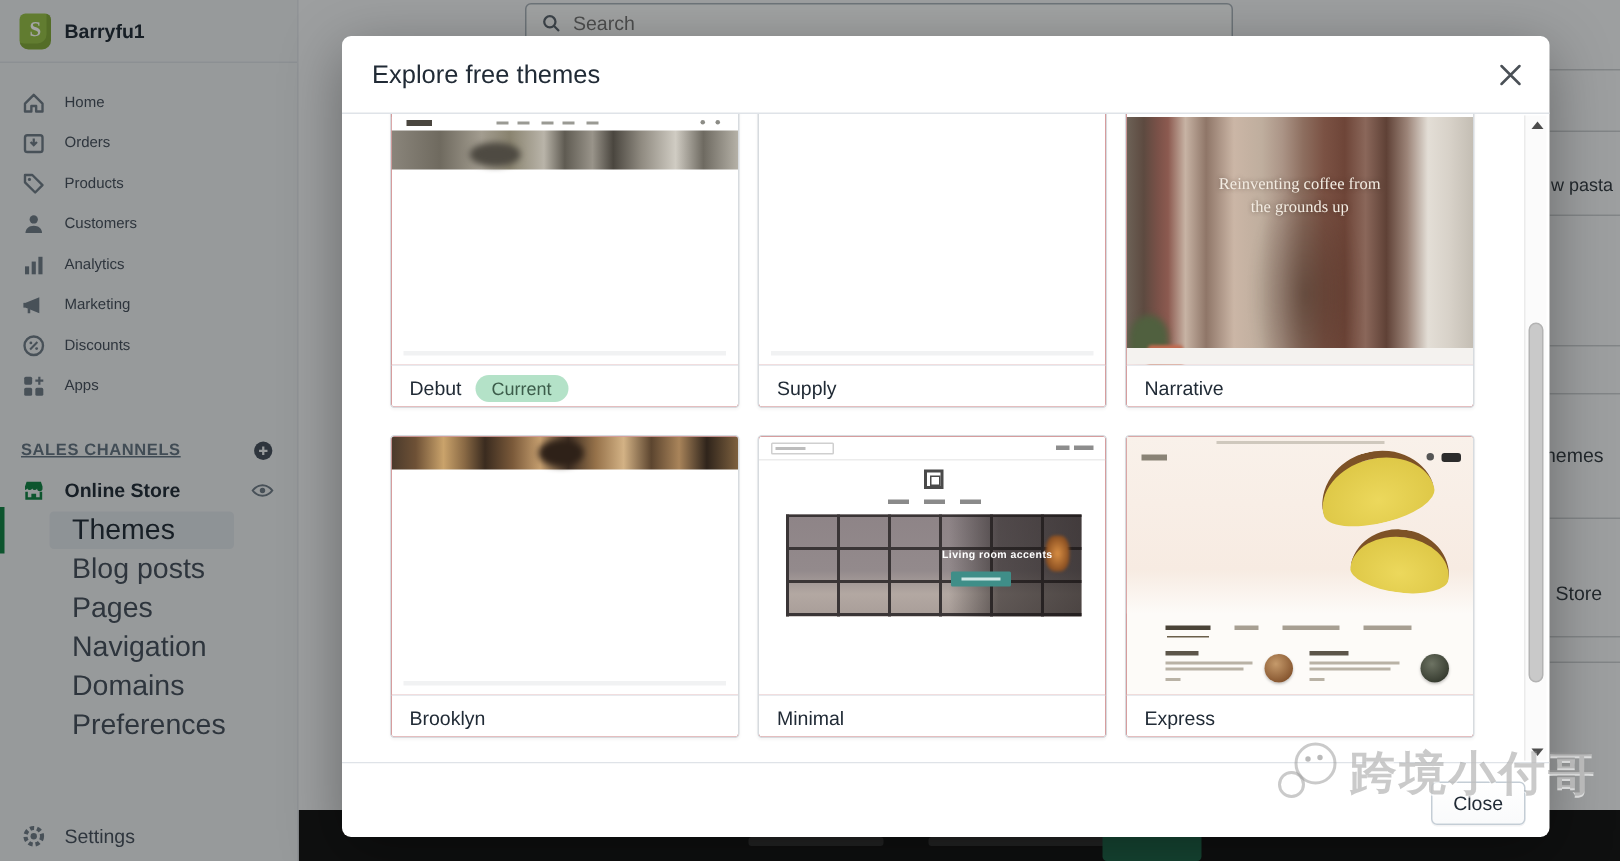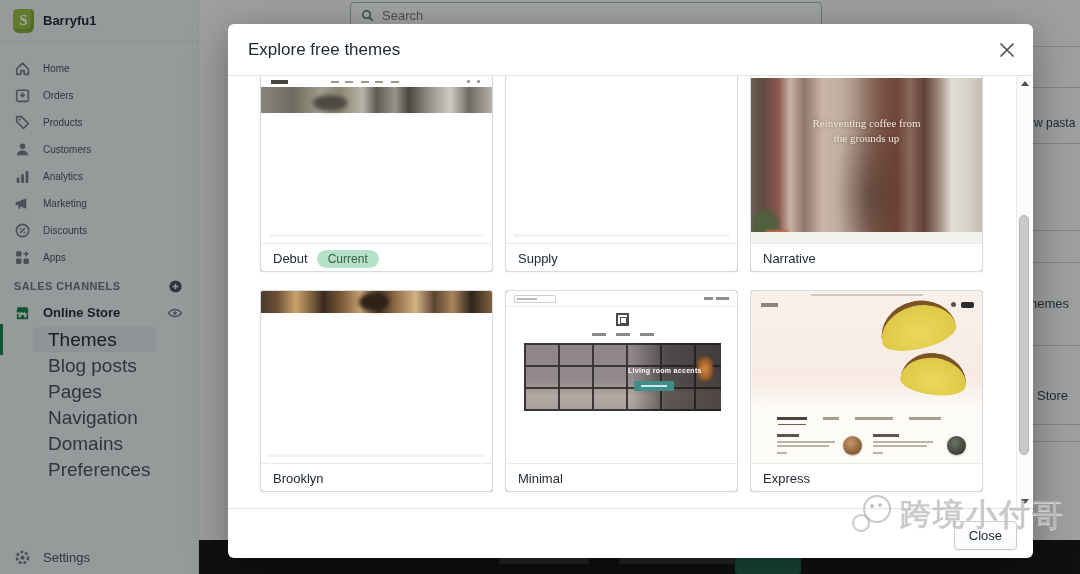--- a/index.html
+++ b/index.html
@@ -15,22 +15,22 @@
   .shopify-logo { width:21px; height:24px; background:#95bf47; border-radius:4px 4px 6px 6px;
                   position:relative; box-shadow:inset -3px -4px 0 rgba(90,120,30,.35); }
   .shopify-logo::after { content:"S"; position:absolute; inset:0; color:#fff;
                   font:bold 14px/24px "Liberation Serif",serif; text-align:center; }
   .store-name { margin-left:9px; font-size:13px; font-weight:bold; color:#212b36; }
   .nav { padding-top:13px; }
   .nav-item { display:flex; align-items:center; height:27px; padding:0 14px;
               font-size:10px; color:#454f5b; cursor:pointer; }
   .nav-item .ic { width:17px; height:17px; margin-right:12px; display:inline-flex; }
   .section-head { display:flex; align-items:center; justify-content:space-between;
-                  margin-top:2px; height:26px; padding:0 15px 0 14px;
-                  font-size:11px; letter-spacing:.4px; color:#637381; font-weight:bold; }
+                  margin-top:16px; height:26px; padding:0 15px 0 14px;
+                  font-size:11px; letter-spacing:.4px; color:#637381; font-weight:bold;text-decoration:underline; }
   .os-row { display:flex; align-items:center; justify-content:space-between;
             height:27px; padding:0 15px 0 14px; }
   .os-left { display:flex; align-items:center; font-size:13px; font-weight:bold; color:#212b36; }
   .os-left .ic { width:17px; height:17px; margin-right:12px; display:inline-flex; }
   .sub-item { display:flex; align-items:center; height:25px; margin:1px 0;
               padding-left:48px; font-size:19px; color:#454f5b; cursor:pointer;text-align:center; }
   .sub-item.selected { position:relative; margin-left:33px; margin-right:42px;
               padding-left:15px; background:#dde2e7; border-radius:3px; color:#212b36; }
   .active-bar { position:absolute; left:-33px; top:-3px; bottom:-3px; width:3px;
               background:#108043; }

